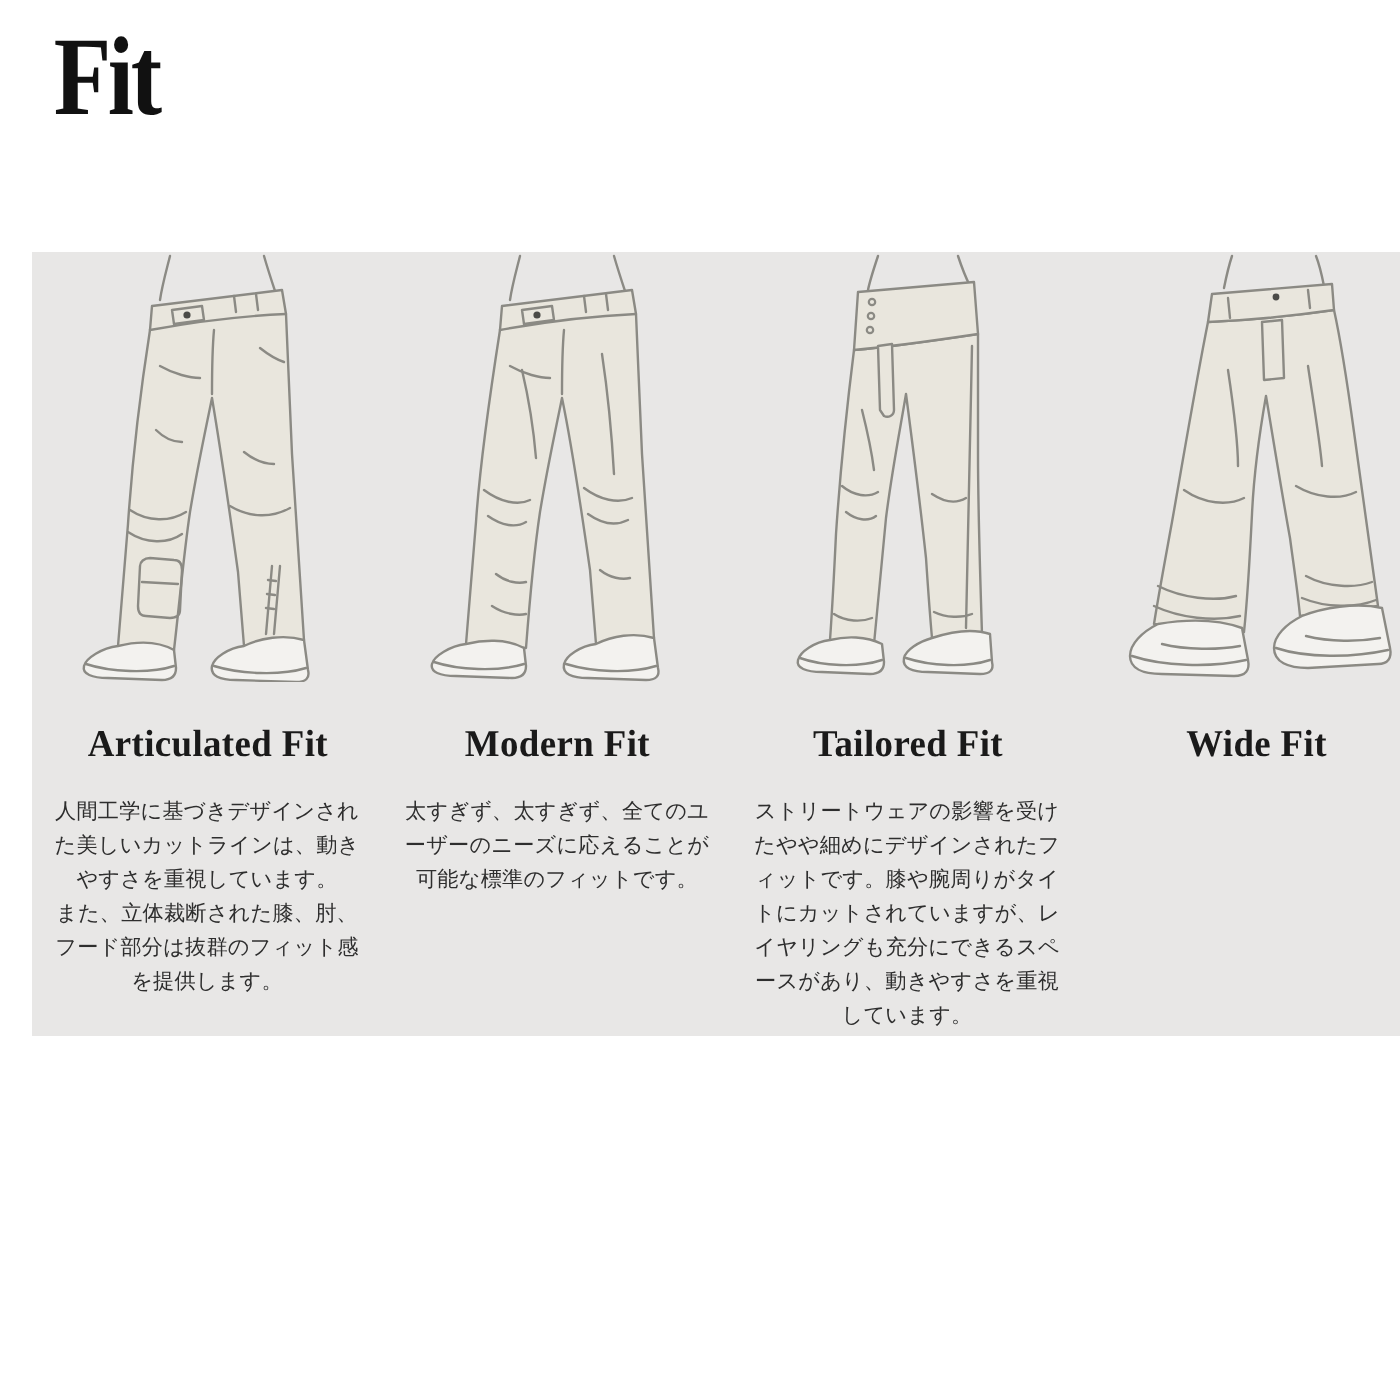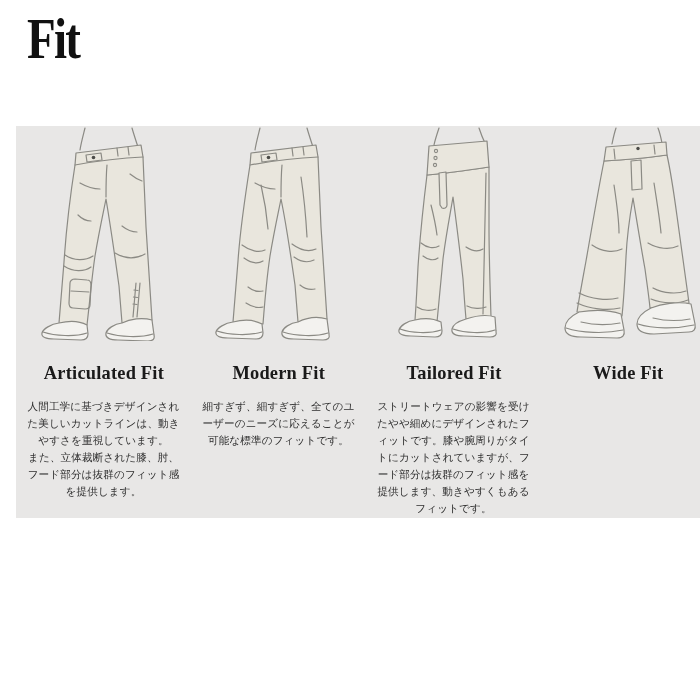--- a/index.html
+++ b/index.html
@@ -115,21 +115,21 @@
             <path class="ln" d="M44,160 C49,164 55,165 59,164"></path>
             <path class="ln" d="M96,158 C101,162 107,163 111,162"></path>
             <path class="ln" d="M42,176 C48,180 55,181 59,180"></path>
             <path class="shoe" d="M29,195 C21,196 13,201 12,205 C11,209 16,211 24,211 L52,212 C57,212 59,210 59,206 L58,197 C49,192 37,193 29,195 Z"></path>
             <path class="ln" d="M13,204 C25,208 45,209 58,205"></path>
             <path class="shoe" d="M94,195 C86,196 79,201 78,205 C77,210 82,212 90,212 L119,213 C124,213 126,211 125,207 L123,192 C113,189 102,191 94,195 Z"></path>
             <path class="ln" d="M79,205 C92,209 111,210 124,206"></path>
           </svg>
         </div>
         <div class="fit-name">Modern Fit</div>
-        <p class="fit-desc">細すぎず、細すぎず、全てのユーザーのニーズに応えることが可能な標準のフィットです。</p>
+        <p class="fit-desc">太すぎず、太すぎず、全てのユーザーのニーズに応えることが可能な標準のフィットです。</p>
       </div>
 
       <div class="fit-column">
         <div class="fit-illustration">
           <svg width="150" height="214" viewBox="0 0 150 214">
             <path class="ln" d="M60,1 C58,7 56,13 55,18"></path>
             <path class="ln" d="M100,1 C102,7 104,12 106,16"></path>
             <path class="shape" d="M48,48 C44,80 41,110 39,140 C38,161 37,179 36,193 L58,195 C60,172 62,152 64,132 C67,108 71,88 74,70 C77,93 81,124 84,152 C85,167 86,181 87,192 L112,190 C111,159 110,128 110,100 C110,80 110,58 110,40 C90,43 70,46 48,48 Z"></path>
             <path class="shape" d="M50,19 L108,14 L110,40 C90,43 70,46 48,48 Z"></path>
             <circle class="btn-o" cx="57" cy="24" r="1.6"></circle>
@@ -143,21 +143,21 @@
             <path class="ln" d="M52,78 C55,90 57,100 58,108"></path>
             <path class="ln" d="M38,180 C44,184 52,184 57,182"></path>
             <path class="ln" d="M88,179 C94,182 102,182 107,180"></path>
             <path class="shoe" d="M36,193 C28,194 21,199 20,203 C19,207 24,209 32,209 L56,210 C61,210 63,208 63,204 L62,195 C54,191 44,191 36,193 Z"></path>
             <path class="ln" d="M21,202 C32,206 50,207 62,203"></path>
             <path class="shoe" d="M87,192 C80,194 74,198 73,202 C72,207 77,209 85,209 L111,210 C116,210 118,208 117,204 L116,190 C107,187 96,189 87,192 Z"></path>
             <path class="ln" d="M74,202 C86,206 104,207 116,203"></path>
           </svg>
         </div>
         <div class="fit-name">Tailored Fit</div>
-        <p class="fit-desc">ストリートウェアの影響を受けたやや細めにデザインされたフィットです。膝や腕周りがタイトにカットされていますが、フード部分は抜群のフィット感を提供します、動きやすくもあるフィットです。</p>
+        <p class="fit-desc">ストリートウェアの影響を受けたやや細めにデザインされたフィットです。膝や腕周りがタイトにカットされていますが、レイヤリングも充分にできるスペースがあり、動きやすさを重視しています。</p>
       </div>
 
       <div class="fit-column">
         <div class="fit-illustration">
           <svg width="150" height="214" viewBox="0 0 150 214">
             <path class="ln" d="M62,1 C60,7 59,12 58,17"></path>
             <path class="ln" d="M104,1 C106,6 107,11 108,16"></path>
             <path class="shape" d="M50,34 C44,64 38,100 32,134 C28,156 25,172 23,185 L68,189 C70,170 71,150 72,130 C73,108 76,88 79,71 C83,95 87,120 91,142 C93,157 95,170 96,181 L135,176 C131,148 127,117 123,89 C120,67 117,46 113,28 C92,31 72,33 50,34 Z"></path>
             <path class="shape" d="M52,20 L112,15 L113,28 C92,31 72,33 50,34 Z"></path>
             <circle class="btn" cx="84" cy="21.5" r="1.7"></circle>

